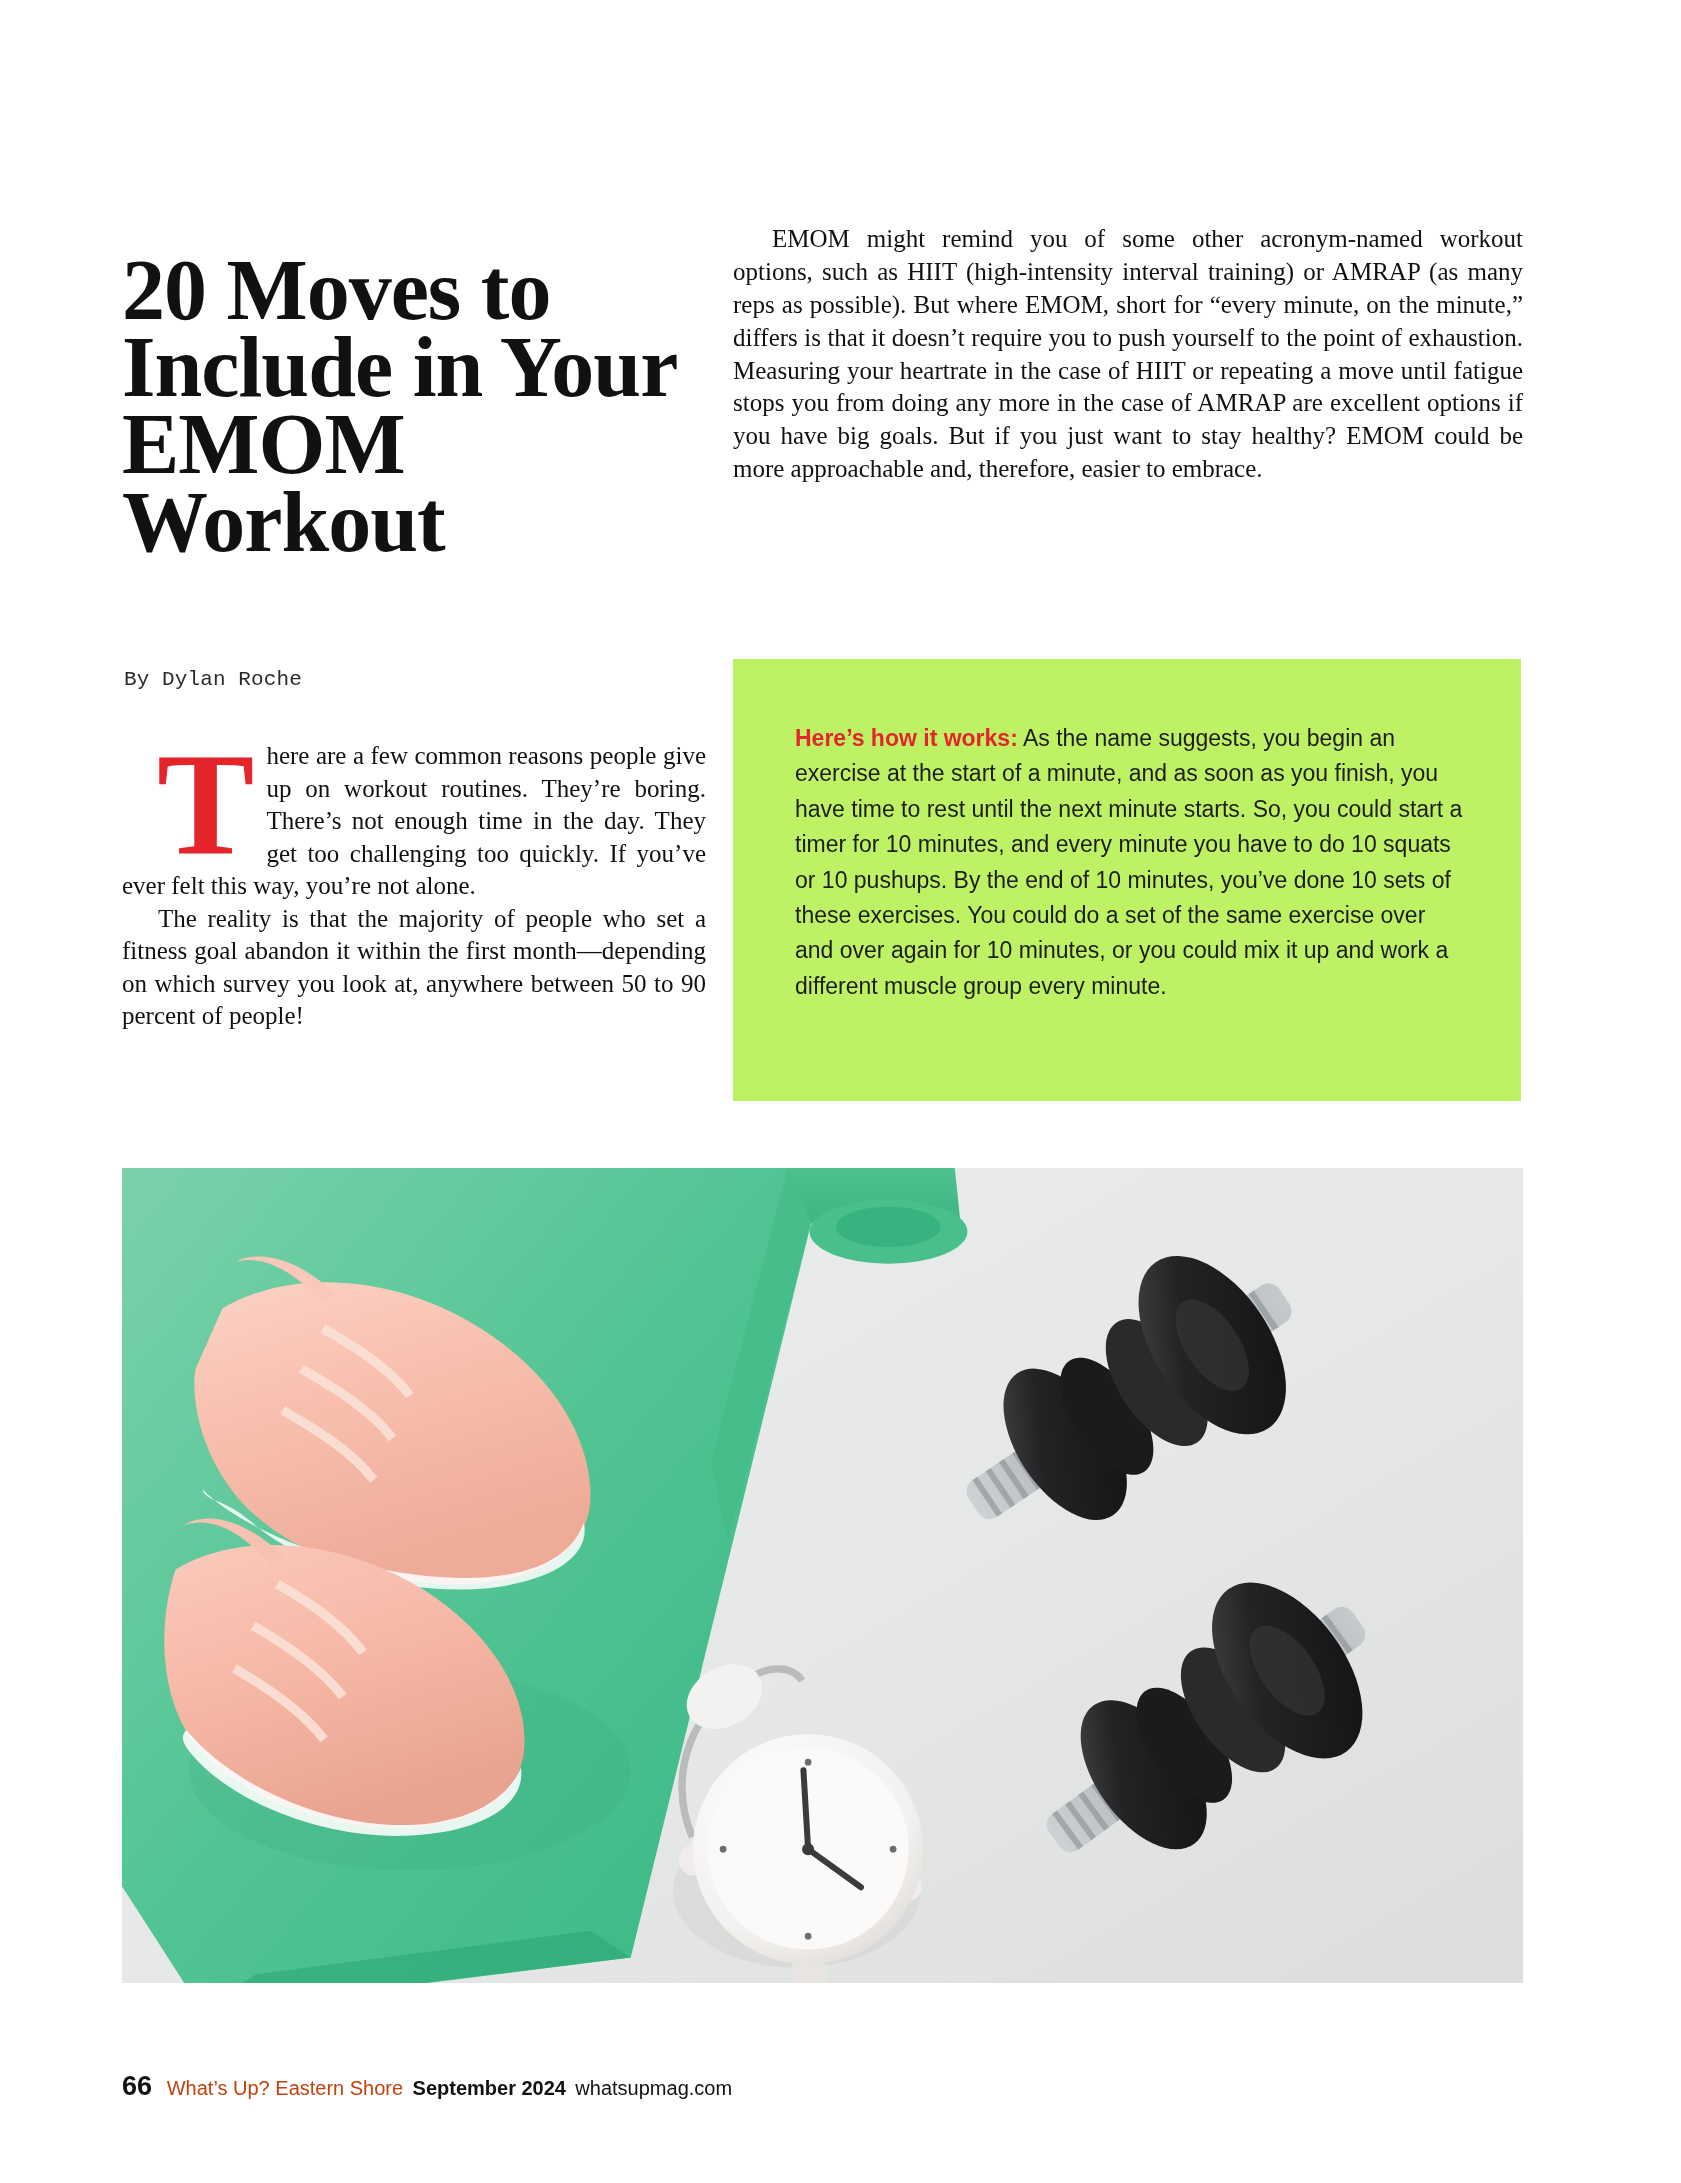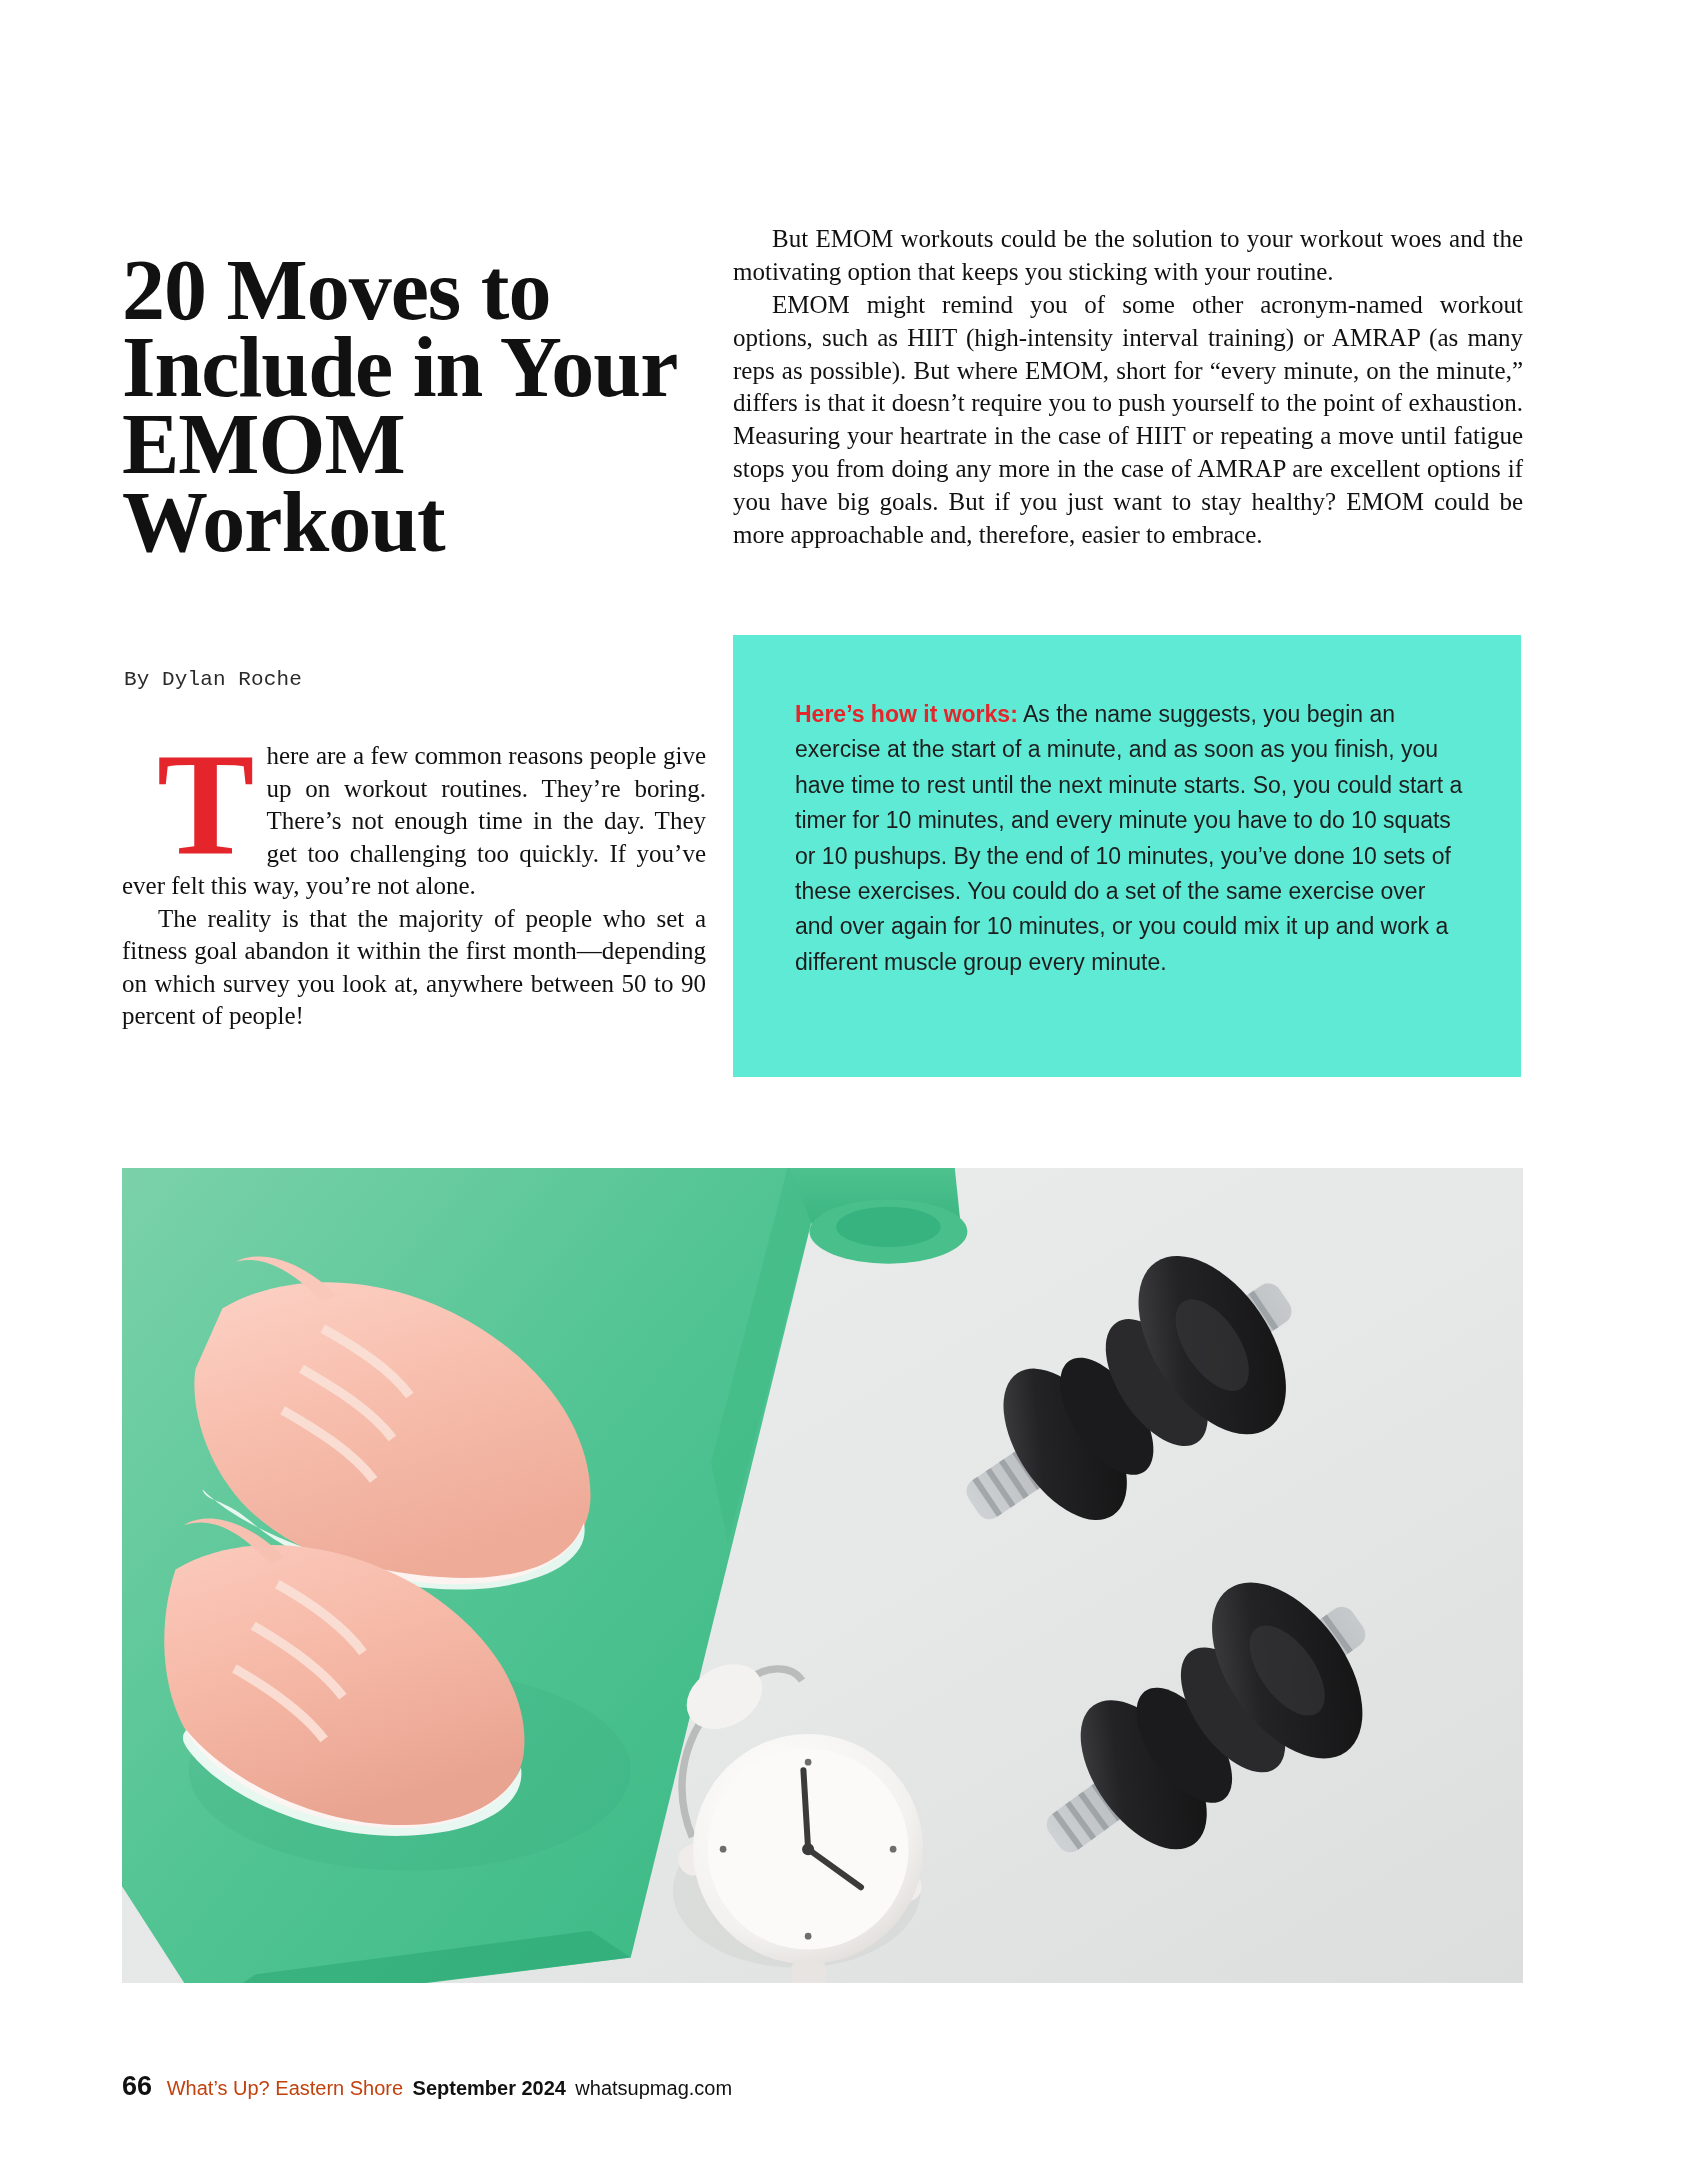--- a/index.html
+++ b/index.html
@@ -126,24 +126,24 @@
     line-height: 1.315;
     text-align: justify;
     color: #111;
   }
   .col-right p { margin: 0; text-indent: 39px; }
 
   
   .sidebar {
     position: absolute;
     left: 733px;
-    top: 635px;
+    top: 659px;
     width: 788px;
     height: 442px;
-    background: #5eead4;
+    background: #bef264;
   }
   .sidebar .inner {
     position: absolute;
     left: 62px;
     top: 62px;
     width: 673px;
     font-family: "Liberation Sans", sans-serif;
     font-size: 23px;
     line-height: 1.54;
     color: #1d1d1d;
@@ -207,21 +207,20 @@
   <h1 class="headline">20 Moves to Include in Your EMOM Workout</h1>
 
   <div class="byline">By Dylan Roche</div>
 
   <div class="col-left">
     <p class="first"><span class="dropcap">T</span><span>here are a few common reasons people give up on workout routines. They’re boring. There’s not enough time in the day. They get too challenging too quickly. If you’ve ever felt this way, you’re not alone.</span></p>
     <p>The reality is that the majority of people who set a fitness goal abandon it within the first month—depending on which survey you look at, anywhere between 50 to 90 percent of people!</p>
   </div>
 
   <div class="col-right">
-    <p>But EMOM workouts could be the solution to your workout woes and the motivating option that keeps you sticking with your routine.</p>
     <p>EMOM might remind you of some other acronym-named workout options, such as HIIT (high-intensity interval training) or AMRAP (as many reps as possible). But where EMOM, short for “every minute, on the minute,” differs is that it doesn’t require you to push yourself to the point of exhaustion. Measuring your heartrate in the case of HIIT or repeating a move until fatigue stops you from doing any more in the case of AMRAP are excellent options if you have big goals. But if you just want to stay healthy? EMOM could be more approachable and, therefore, easier to embrace.</p>
   </div>
 
   <div class="sidebar">
     <div class="inner">
       <span class="lead">Here’s how it works:</span><span> As the name suggests, you begin an exercise at the start of a minute, and as soon as you finish, you have time to rest until the next minute starts. So, you could start a timer for 10 minutes, and every minute you have to do 10 squats or 10 pushups. By the end of 10 minutes, you’ve done 10 sets of these exercises. You could do a set of the same exercise over and over again for 10 minutes, or you could mix it up and work a different muscle group every minute.</span>
     </div>
   </div>
 
   <div class="photo">

